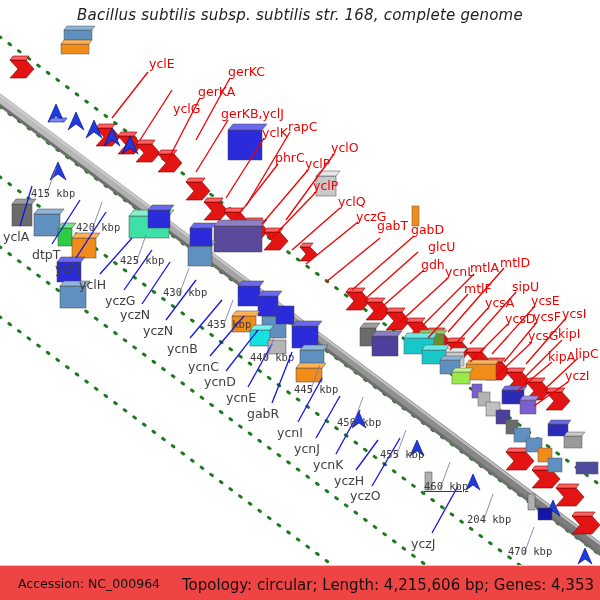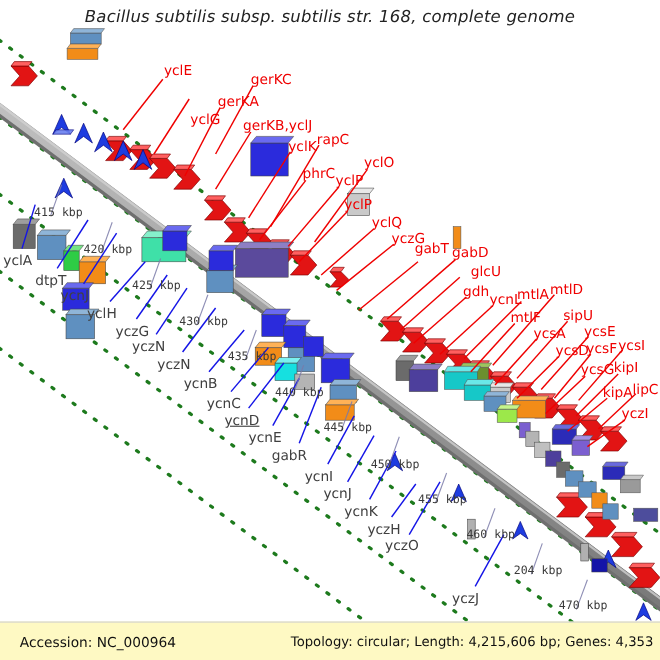--- a/index.html
+++ b/index.html
@@ -13,25 +13,25 @@
   
   #title{
     position:absolute;left:0;top:6px;width:600px;text-align:center;
     font-style:italic;font-size:15px;color:#222;letter-spacing:.2px;
     font-family:"DejaVu Sans", sans-serif;
   }
 
   
   #footer{
     position:absolute;left:0;bottom:0;width:600px;height:34px;
-    border-top:1px solid #cfcfcf;background:#fef9c3;
+    border-top:1px solid #cfcfcf;background:#ef4444;
   }
   #accession{position:absolute;left:18px;top:10px;font-size:12.5px;color:#111;
     font-family:"DejaVu Sans", sans-serif;}
-  #topology{position:absolute;right:6px;top:10px;font-size:12px;color:#111;
+  #topology{position:absolute;right:6px;top:10px;font-size:15px;color:#111;
     font-family:"DejaVu Sans", sans-serif;}
 
   
   .layer{position:absolute;left:0;top:0;width:600px;height:600px;}
   svg.layer{overflow:visible;}
 
   
   .lbl{position:absolute;white-space:nowrap;font-size:12.5px;
        font-family:"DejaVu Sans", sans-serif;line-height:1;}
   .lbl.fwd{color:#ef0000;}
@@ -539,40 +539,40 @@
 
     <span class="lbl rev" style="left:3px;top:231px;">yclA</span>
     <span class="lbl rev" style="left:32px;top:249px;">dtpT</span>
     <span class="lbl rev" style="left:55px;top:263px;">ycnJ</span>
     <span class="lbl rev" style="left:79px;top:279px;">yclH</span>
     <span class="lbl rev" style="left:105px;top:295px;">yczG</span>
     <span class="lbl rev" style="left:120px;top:309px;">yczN</span>
     <span class="lbl rev" style="left:143px;top:325px;">yczN</span>
     <span class="lbl rev" style="left:167px;top:343px;">ycnB</span>
     <span class="lbl rev" style="left:188px;top:361px;">ycnC</span>
-    <span class="lbl rev" style="left:204px;top:376px;text-decoration:underline;">ycnD</span>
+    <span class="lbl rev" style="left:204px;top:376px;">ycnD</span>
     <span class="lbl rev" style="left:226px;top:392px;">ycnE</span>
     <span class="lbl rev" style="left:247px;top:408px;">gabR</span>
     <span class="lbl rev" style="left:277px;top:427px;">ycnI</span>
     <span class="lbl rev" style="left:294px;top:443px;">ycnJ</span>
     <span class="lbl rev" style="left:313px;top:459px;">ycnK</span>
     <span class="lbl rev" style="left:334px;top:475px;">yczH</span>
     <span class="lbl rev" style="left:350px;top:490px;">yczO</span>
     <span class="lbl rev" style="left:411px;top:538px;">yczJ</span>
 
     <span class="lbl scale" style="left:31px;top:188px;">415 kbp</span>
     <span class="lbl scale" style="left:76px;top:222px;">420 kbp</span>
     <span class="lbl scale" style="left:120px;top:255px;">425 kbp</span>
     <span class="lbl scale" style="left:163px;top:287px;">430 kbp</span>
     <span class="lbl scale" style="left:207px;top:319px;">435 kbp</span>
     <span class="lbl scale" style="left:250px;top:352px;">440 kbp</span>
     <span class="lbl scale" style="left:294px;top:384px;">445 kbp</span>
     <span class="lbl scale" style="left:337px;top:417px;">450 kbp</span>
     <span class="lbl scale" style="left:380px;top:449px;">455 kbp</span>
-    <span class="lbl scale" style="left:424px;top:481px;">460 kbp</span>
+    <span class="lbl scale" style="left:424px;top:481px;text-decoration:underline;">460 kbp</span>
     <span class="lbl scale" style="left:467px;top:514px;">204 kbp</span>
     <span class="lbl scale" style="left:508px;top:546px;">470 kbp</span>
   </div>
 
   <div id="footer">
     <span id="accession">Accession: NC_000964</span>
     <span id="topology">Topology: circular; Length: 4,215,606 bp; Genes: 4,353</span>
   </div>
 
 </div>

